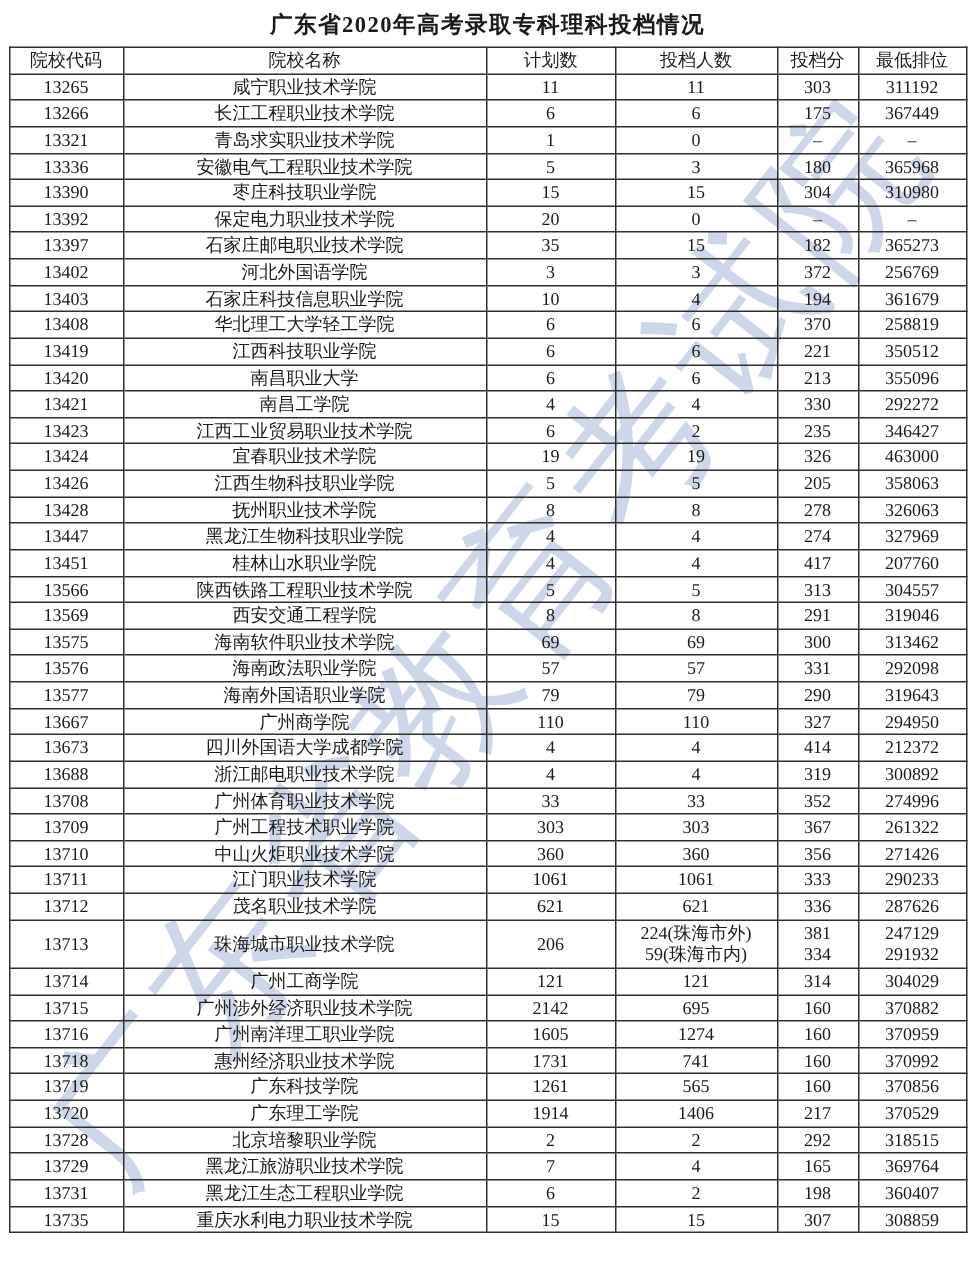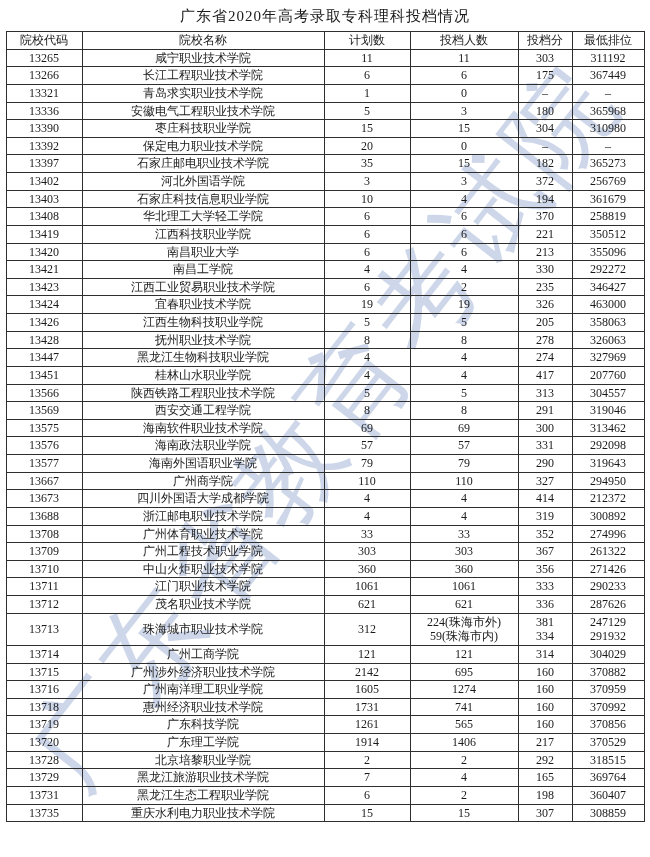--- a/index.html
+++ b/index.html
@@ -33,21 +33,21 @@
     z-index: 0;
     pointer-events: none;
     font-family: "Liberation Serif", "DejaVu Serif", serif;
   }
   .title {
     position: relative;
     z-index: 1;
     margin: 7px 0 5px 0;
     text-align: center;
     font-size: 15px;
-    font-weight: normal;
+    font-weight: bold;
     letter-spacing: 1px;
   }
   table.score-table {
     position: relative;
     z-index: 1;
     border-collapse: collapse;
     width: 638px;
     margin: 0 auto;
     table-layout: fixed;
     background: transparent;
@@ -353,21 +353,21 @@
           <td>13712</td>
           <td>茂名职业技术学院</td>
           <td>621</td>
           <td>621</td>
           <td>336</td>
           <td>287626</td>
         </tr>
         <tr>
           <td>13713</td>
           <td>珠海城市职业技术学院</td>
-          <td>312</td>
+          <td>206</td>
           <td>224(珠海市外)
 59(珠海市内)</td>
           <td>381
 334</td>
           <td>247129
 291932</td>
         </tr>
         <tr>
           <td>13714</td>
           <td>广州工商学院</td>

